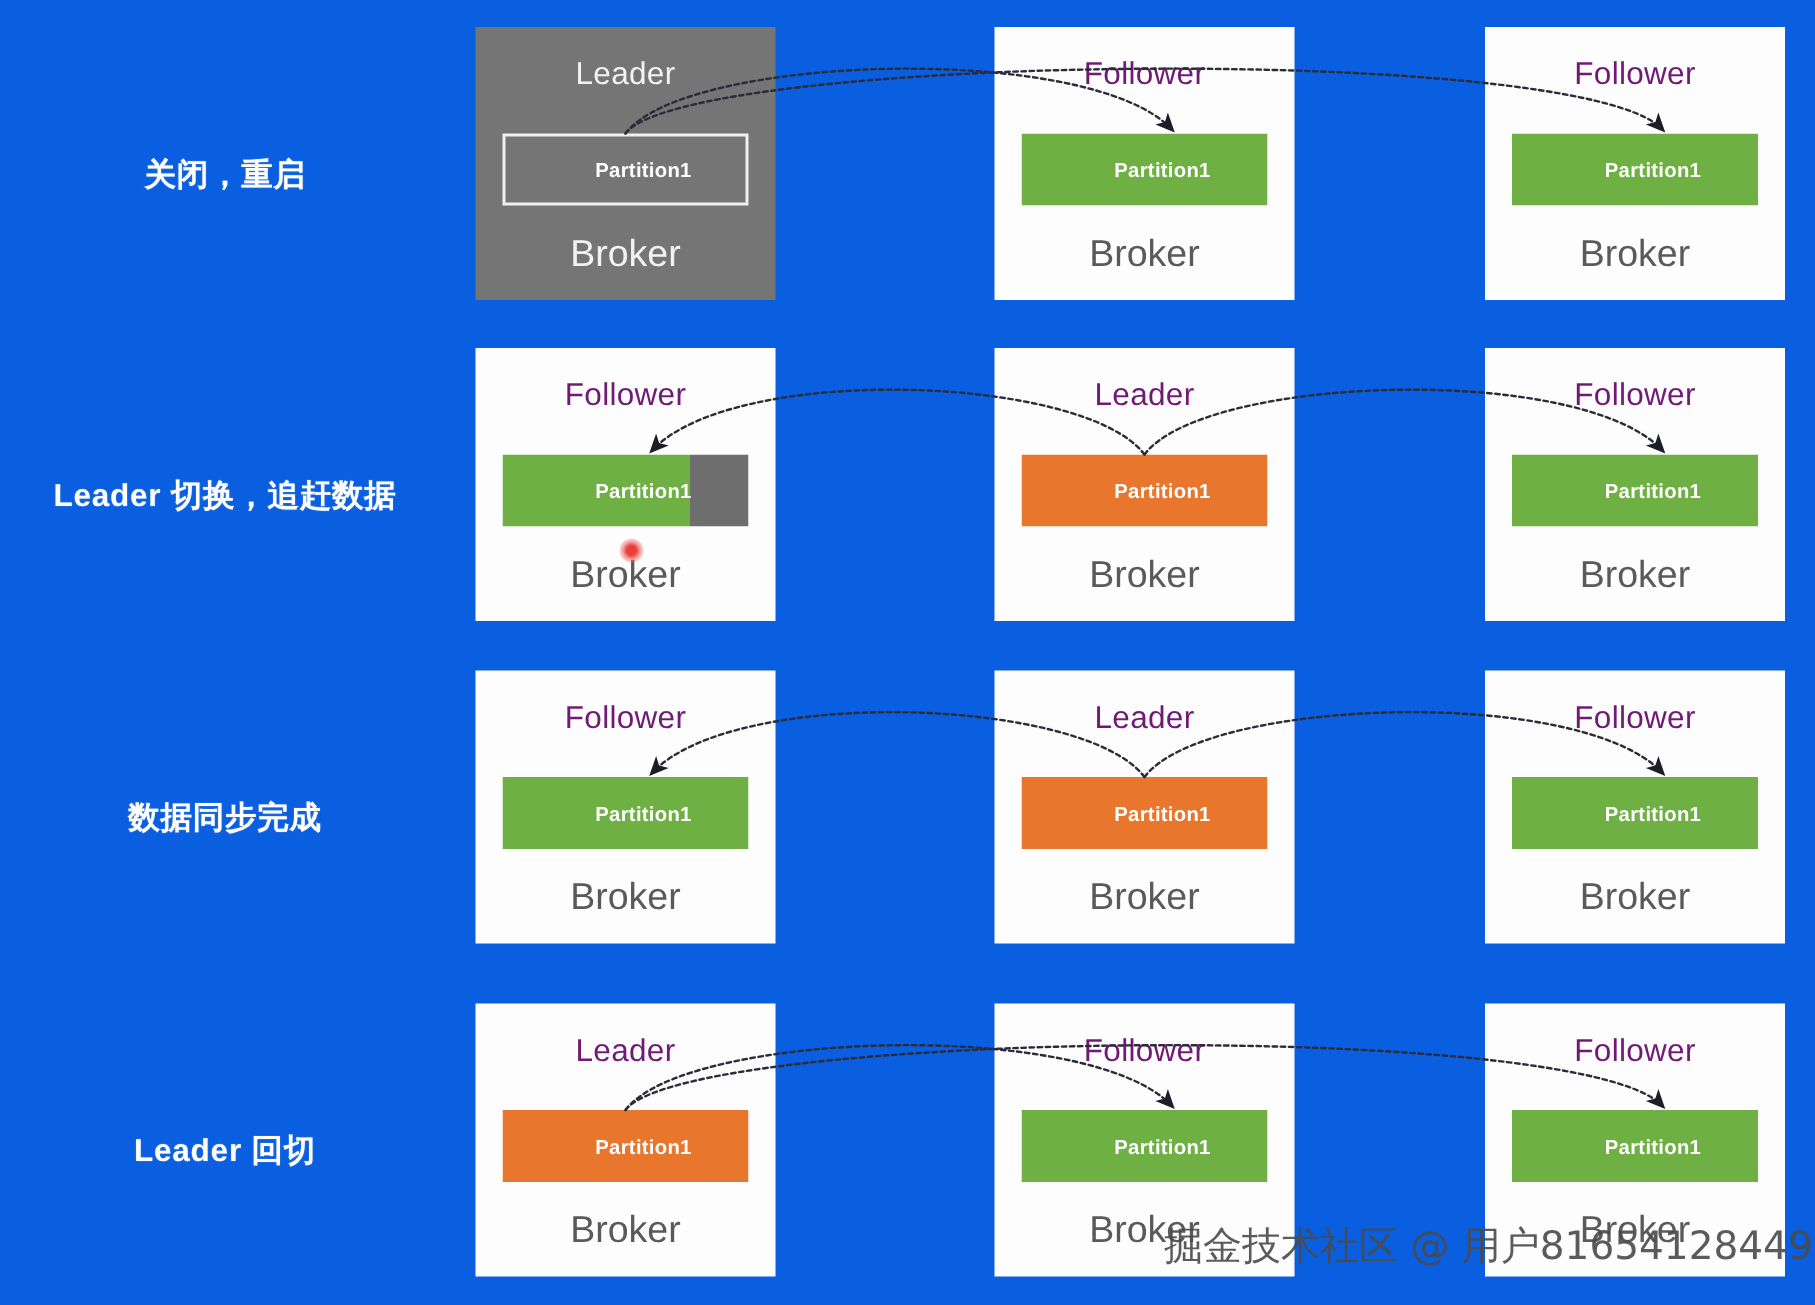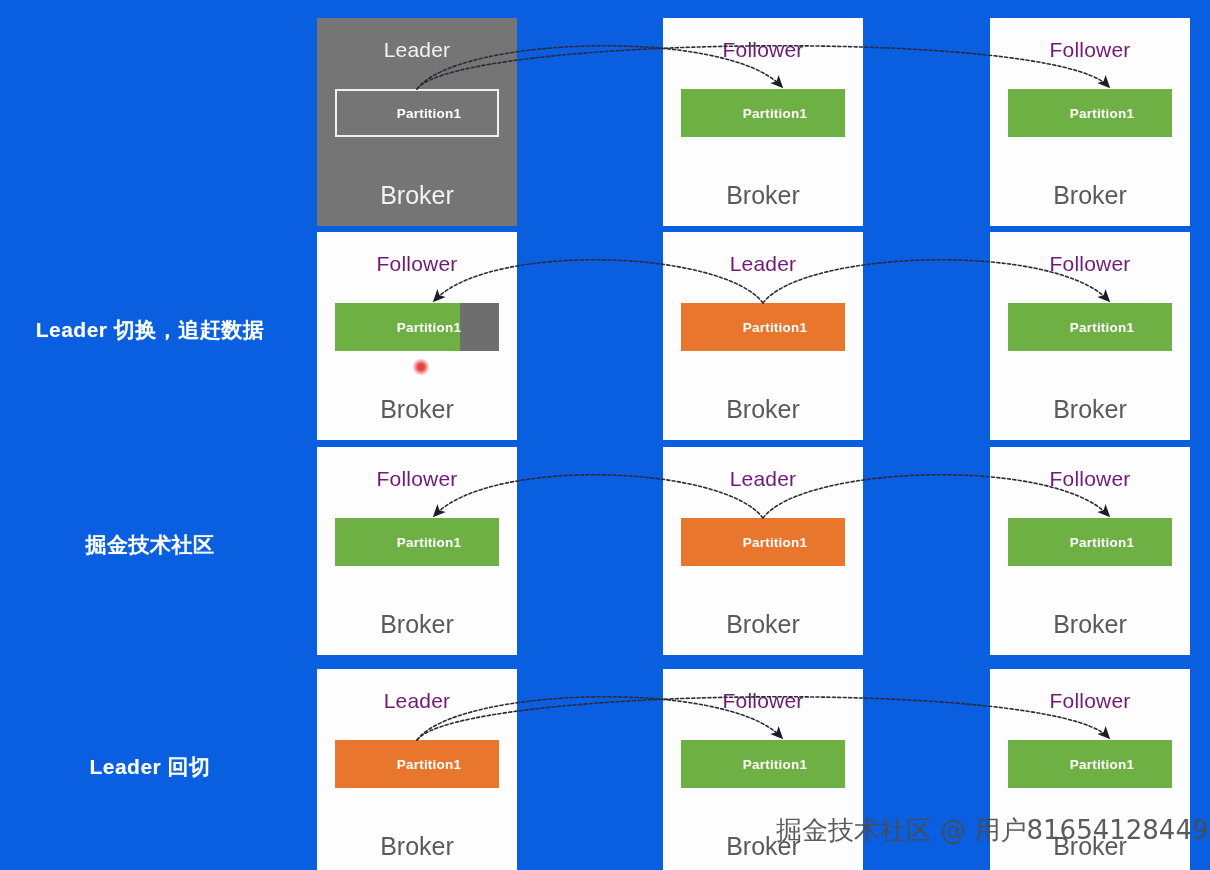--- a/index.html
+++ b/index.html
@@ -37,21 +37,21 @@
     font-weight: bold;
     letter-spacing: 0.5px;
     text-shadow: 0 0 1px rgba(255,255,255,0.35);
     white-space: nowrap;
   }
 
   
   .broker {
     position: absolute;
     width: 200px;
-    height: 208px;
+    height: 182px;
     background: #fdfdfd;
     box-sizing: border-box;
     display: flex;
     flex-direction: column;
     align-items: center;
   }
   .broker.down {
     background: #757575;
   }
   .broker .role {
@@ -158,20 +158,21 @@
     z-index: 9;
   }
 </style>
 </head>
 <body>
 
 <div id="stage">
 
   <div id="rows-host">
       <div class="row" style="top: 8px;">
+        <div class="row-label">关闭，重启</div>
         <div class="broker down" style="left: 317px; top: 10px;">
           <div class="role">Leader</div>
           <div class="partition outline">
             <div class="bar-fill"></div>
             <div class="bar-rest"></div>
             <div class="plabel">Partition1</div>
           </div>
           <div class="foot">Broker</div>
         </div>
         <div class="broker" style="left: 663px; top: 10px;">
@@ -218,21 +219,21 @@
           <div class="role">Follower</div>
           <div class="partition green">
             <div class="bar-fill"></div>
             <div class="bar-rest"></div>
             <div class="plabel">Partition1</div>
           </div>
           <div class="foot">Broker</div>
         </div>
       </div>
       <div class="row" style="top: 437px;">
-        <div class="row-label">掘金技术社区</div>
+        <div class="row-label">数据同步完成</div>
         <div class="broker" style="left: 317px; top: 10px;">
           <div class="role">Follower</div>
           <div class="partition green">
             <div class="bar-fill"></div>
             <div class="bar-rest"></div>
             <div class="plabel">Partition1</div>
           </div>
           <div class="foot">Broker</div>
         </div>
         <div class="broker" style="left: 663px; top: 10px;">

